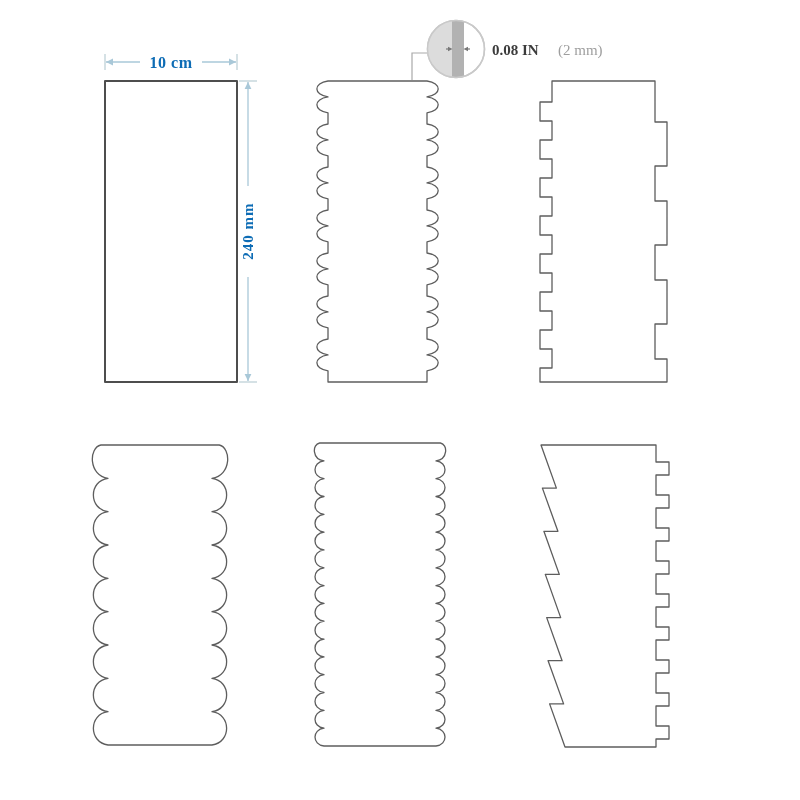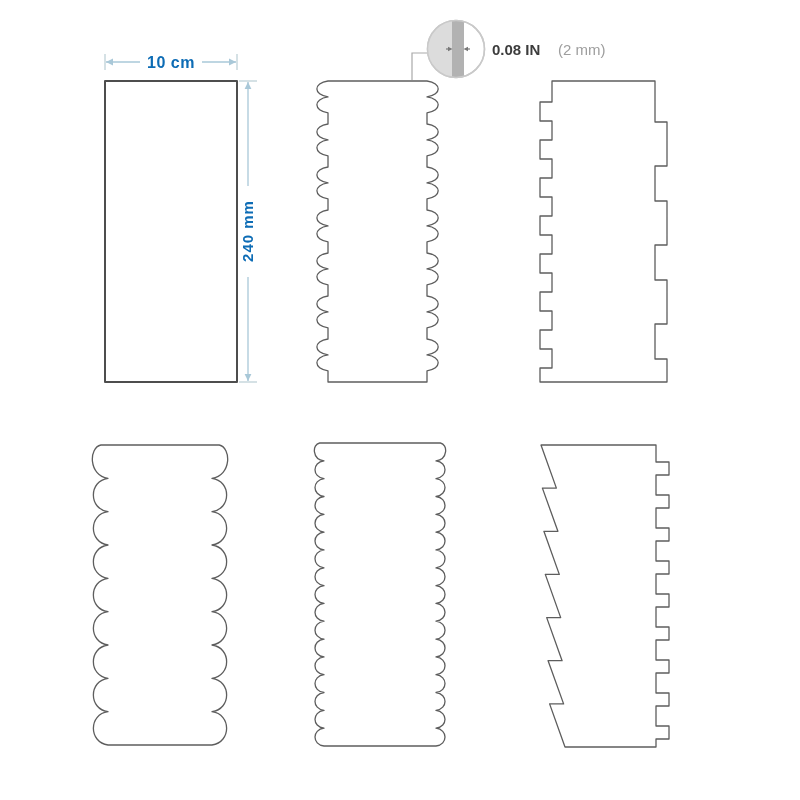--- a/index.html
+++ b/index.html
@@ -1,17 +1,17 @@
 <!DOCTYPE html>
 <html><head>
 <meta charset="utf-8">
 <style>
   html,body{margin:0;padding:0;background:#ffffff;}
   .canvas{position:relative;width:800px;height:776px;background:#ffffff;overflow:hidden;
-          font-family:Liberation Sans, sans-serif;}
+          font-family:Liberation Serif, serif;}
   svg{display:block;}
   .dim-label{font-weight:bold;font-size:16px;letter-spacing:0.5px;}
   .dim-label-v{font-weight:bold;font-size:15px;letter-spacing:1px;}
   .thick-label{font-weight:bold;font-size:15px;}
   .thick-label-sub{font-weight:normal;font-size:15px;}
 </style>
 </head>
 <body>
 
 <div class="canvas">

